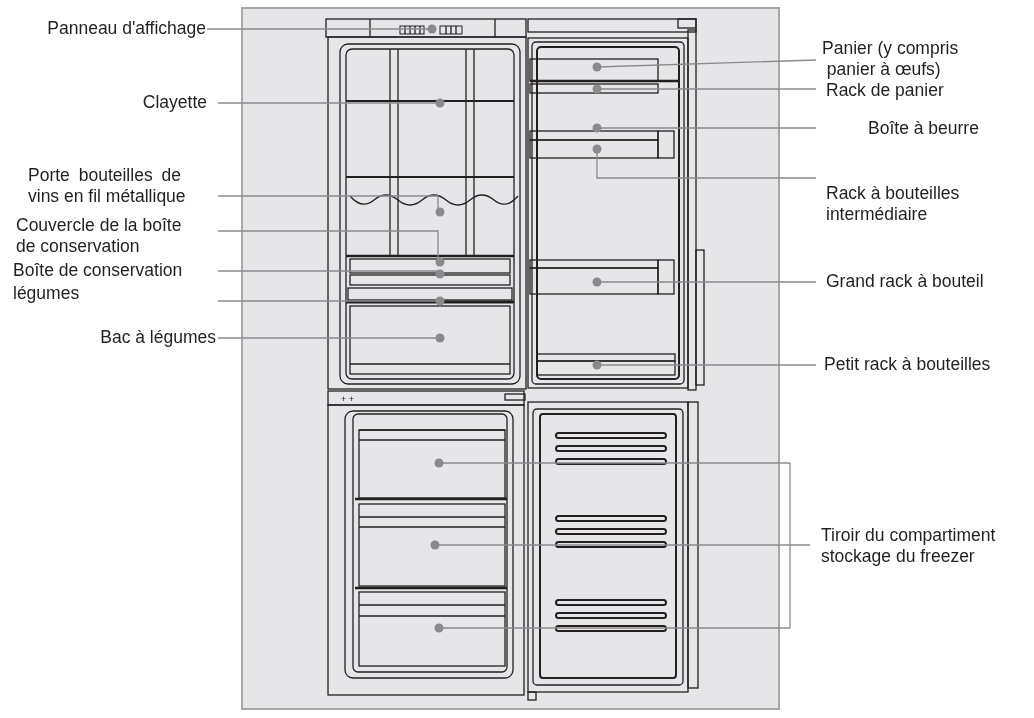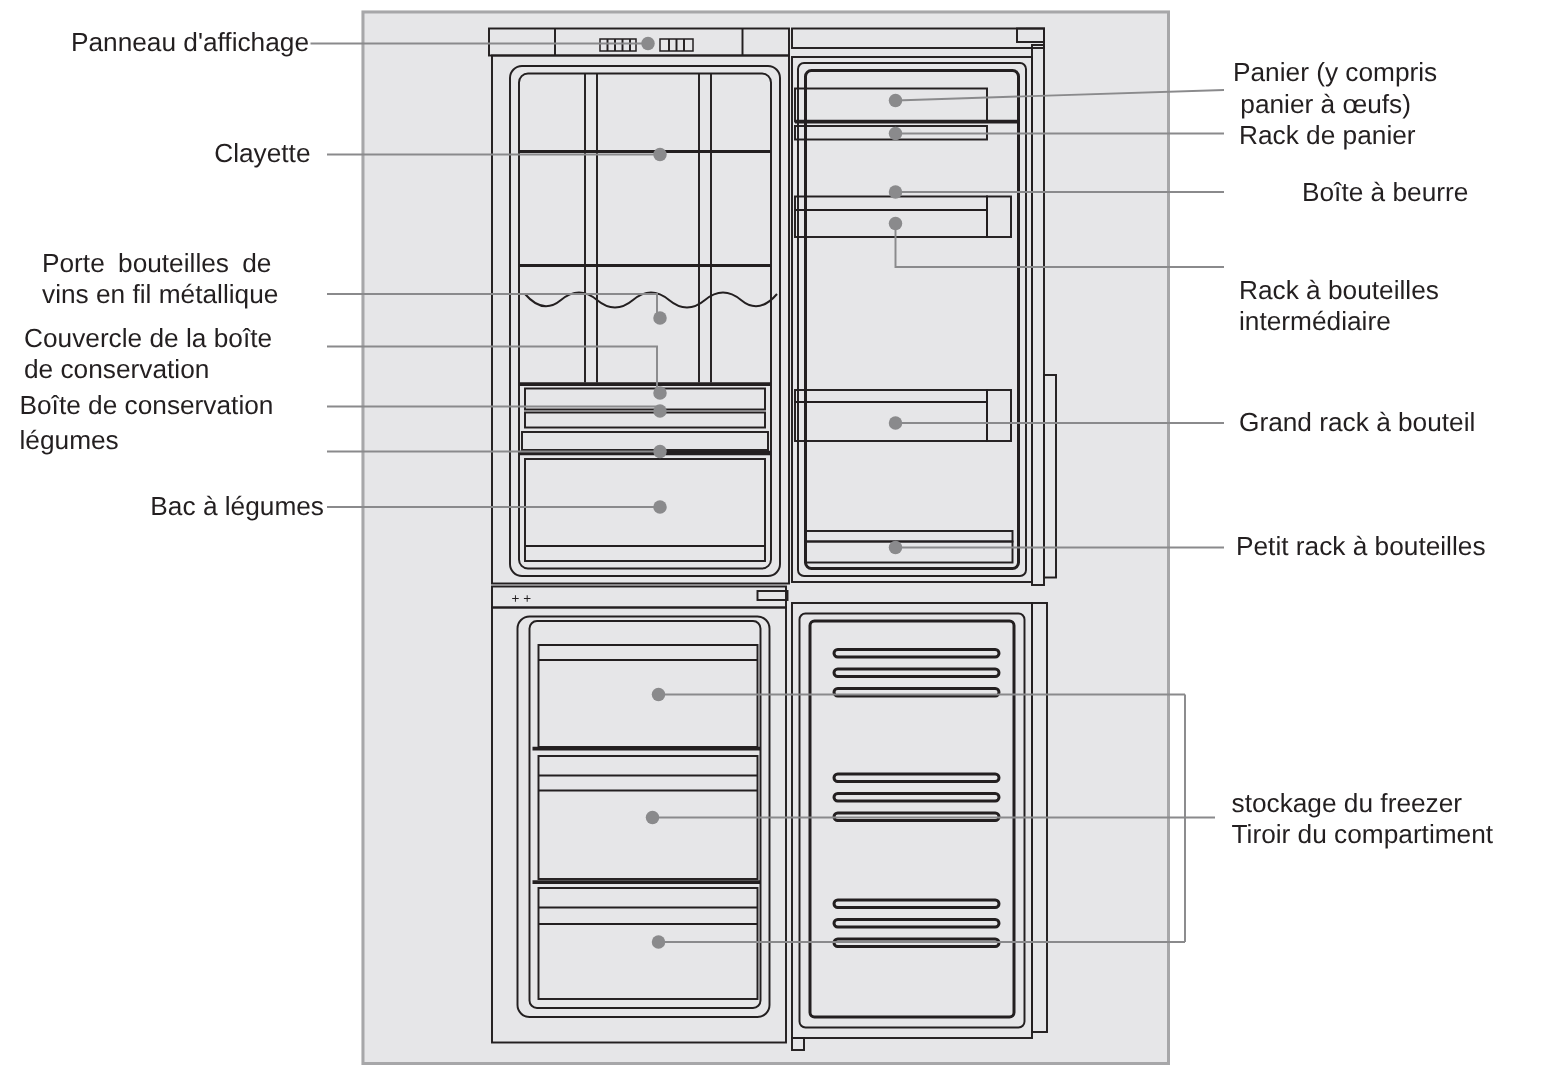--- a/index.html
+++ b/index.html
@@ -209,15 +209,15 @@
   <div>Rack à bouteilles</div>
   <div>intermédiaire</div>
 </div>
 <div class="label l" style="left:826px; top:271px;">
   <span>Grand rack à bouteil</span>
 </div>
 <div class="label l" style="left:824px; top:354px;">
   <span>Petit rack à bouteilles</span>
 </div>
 <div class="label l" style="left:821px; top:525px;">
+  <div>Tiroir du compartiment</div>
   <div>stockage du freezer</div>
-  <div>Tiroir du compartiment</div>
 </div>
 
 </body></html>

